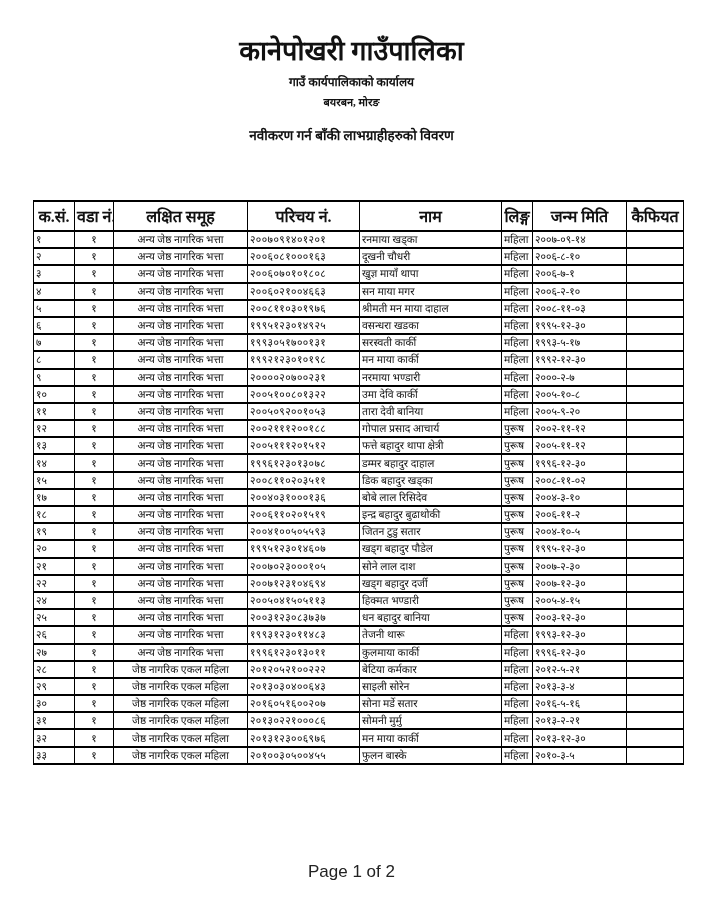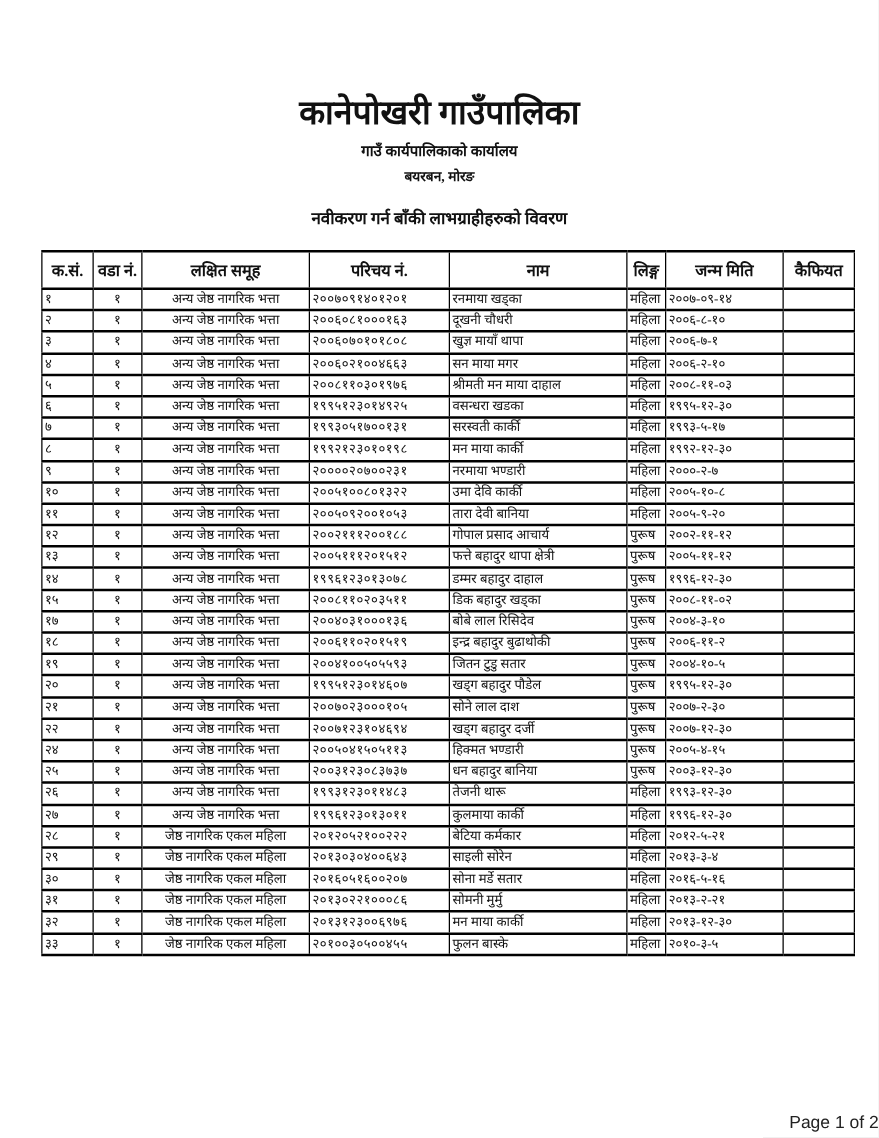--- a/index.html
+++ b/index.html
@@ -7,21 +7,21 @@
     position:relative;
     width:703px;height:910px;
     background:#ffffff;
     margin:0 auto;
     font-family:"Liberation Serif","DejaVu Serif",serif;
     color:#111;
     overflow:hidden;
   }
   .header-block{ text-align:center; }
   .doc-title{
-    padding-top:76px;
+    padding-top:37px;
     font-size:27px;
     font-weight:bold;
     line-height:1.1;
   }
   .doc-subtitle{
     margin-top:6px;
     font-size:12px;
     font-weight:bold;
   }
   .doc-address{
@@ -46,46 +46,45 @@
     border-right:1px solid #000;
     border-top:2px solid #000;
     border-bottom:2px solid #000;
     padding:0 2px;
     overflow:hidden;
     white-space:nowrap;
     font-size:10.5px;
   }
   table.main th{
     height:28px;
-    font-size:13px;
+    font-size:16px;
     font-weight:bold;
     text-align:center;
   }
   table.main td{ height:15.2px; line-height:15px; }
   
   col.c0{width:41px} col.c1{width:39px} col.c2{width:134px} col.c3{width:112px}
   col.c4{width:142px} col.c5{width:31px} col.c6{width:94px} col.c7{width:57px}
   
   td.c0{text-align:left;padding-left:3px;}
   td.c1{text-align:center;}
   td.c2{text-align:center;}
   td.c3{text-align:left;padding-left:4px;letter-spacing:0.4px;}
   td.c4{text-align:left;padding-left:4px;}
   td.c5{text-align:left;padding-left:2px;}
   td.c6{text-align:left;padding-left:4px;}
   td.c7{text-align:left;}
   .page-footer{
     position:absolute;
     left:0; right:0;
     top:862px;
-    text-align:right;
+    text-align:center;
     font-family:"Liberation Sans","DejaVu Sans",sans-serif;
-    font-size:14px;
+    font-size:17px;
     color:#222;
-    margin-top:27px;
   }
 </style>
 </head>
 <body>
 
 <div class="page">
 
   <div class="header-block">
     <div class="doc-title">कानेपोखरी गाउँपालिका</div>
     <div class="doc-subtitle">गाउँ कार्यपालिकाको कार्यालय</div>

